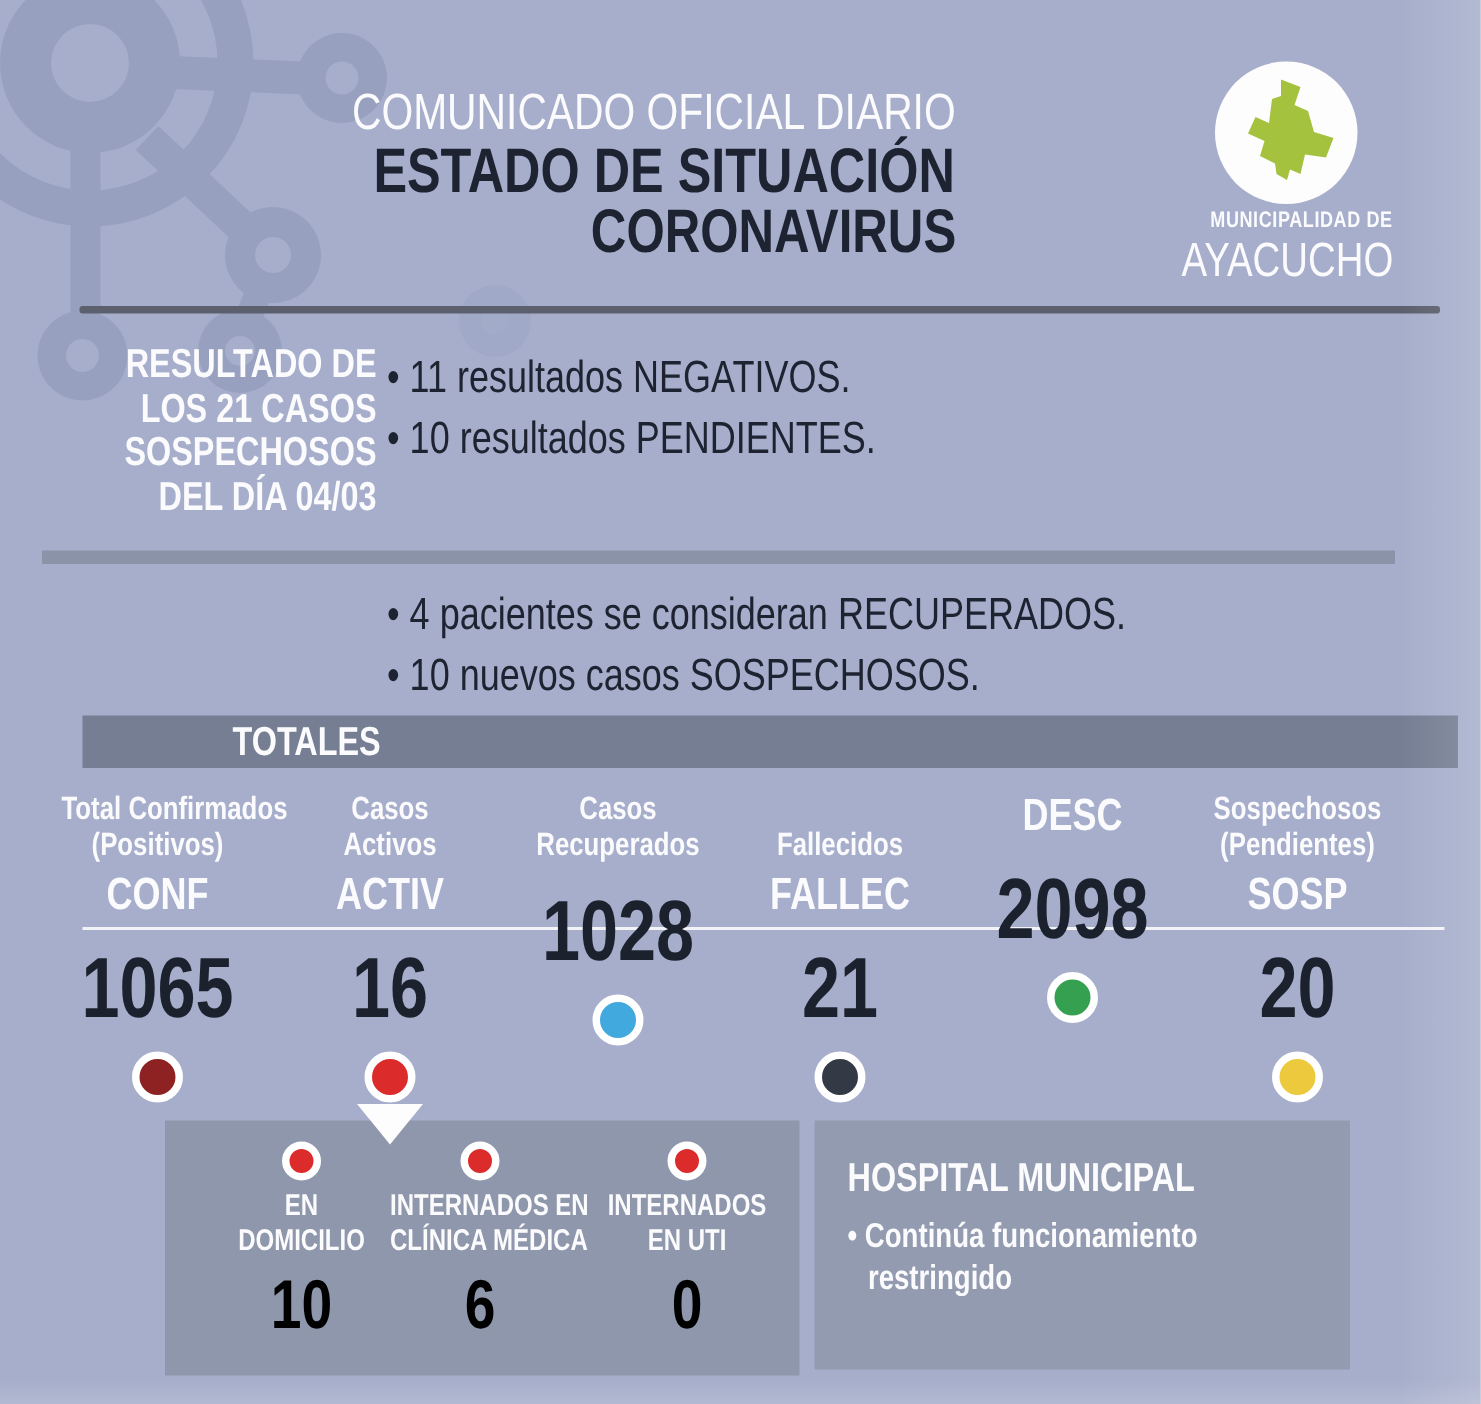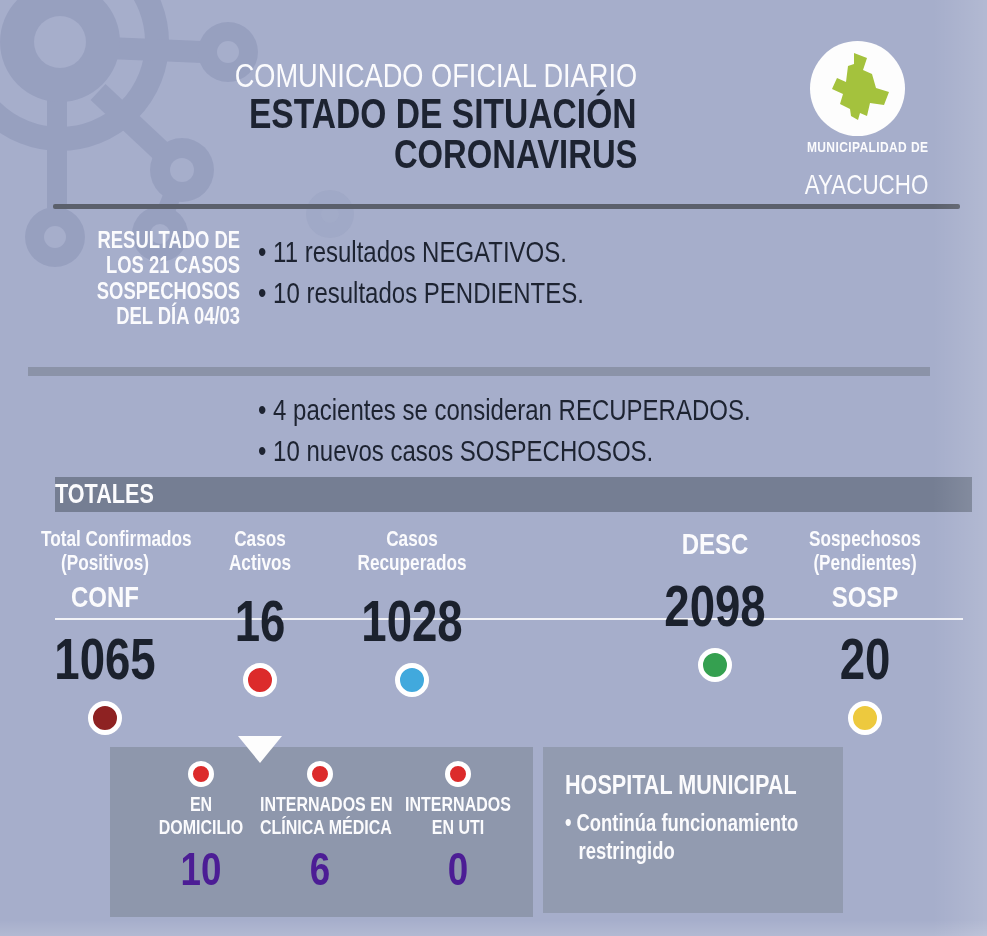--- a/index.html
+++ b/index.html
@@ -29,48 +29,48 @@
   .title2{position:absolute;right:350px;top:93px;font-size:42px;font-weight:700;white-space:nowrap;text-align:right;line-height:1.0;}
   .title3{position:absolute;right:350px;top:134px;font-size:41px;font-weight:700;white-space:nowrap;text-align:right;line-height:1.0;}
 
   .datebox{position:absolute;left:662px;top:58px;width:101px;height:120px;background:#7b8499;
     display:flex;flex-direction:column;align-items:center;justify-content:center;}
   .datebox div{font-size:30px;font-weight:700;line-height:1.02;color:#f3f4f7;}
 
   .logo-circle{position:absolute;left:810px;top:41px;width:95px;height:95px;background:#fdfdfd;border-radius:50%;}
   .logo-text{position:absolute;left:770px;top:139px;width:176px;text-align:right;}
   .logo-text .small{font-size:15px;font-weight:700;letter-spacing:.5px;line-height:1.1;}
-  .logo-text .big{font-size:28px;font-weight:400;line-height:1.05;margin-top:14px;}
-
-  .sec-label{position:absolute;left:0;width:240px;text-align:right;font-weight:700;font-size:23px;line-height:1.1;white-space:nowrap;}
+  .logo-text .big{font-size:32px;font-weight:400;line-height:1.05;margin-top:1px;}
+
+  .sec-label{position:absolute;left:0;width:240px;text-align:right;font-weight:700;font-size:27px;line-height:1.1;white-space:nowrap;padding-left:11px;}
   .sec-bullets{position:absolute;left:258px;font-weight:400;font-size:30px;line-height:1.38;white-space:nowrap;}
 
   .totales-bar{position:absolute;left:55px;top:477px;width:917px;height:35px;background:#757e93;
     display:flex;align-items:center;}
-  .totales-bar .t{font-size:27px;font-weight:700;white-space:nowrap;}
+  .totales-bar .t{font-size:27px;font-weight:700;padding-left:100px;white-space:nowrap;}
 
   .hairline{position:absolute;left:55px;top:618px;width:908px;height:2px;background:rgba(255,255,255,.85);}
 
   .col{position:absolute;top:523px;width:160px;text-align:center;}
   .col-names{height:53px;display:flex;flex-direction:column;justify-content:flex-end;
     font-size:21.5px;font-weight:700;line-height:1.15;color:#fbfbfd;white-space:nowrap;}
   .col-abbr{margin-top:4px;font-size:30px;font-weight:700;color:#fbfbfd;white-space:nowrap;}
   .col-value{margin-top:17px;font-size:57px;font-weight:700;line-height:1;color:#1b212d;white-space:nowrap;}
   .dot{display:block;width:24px;height:24px;border-radius:50%;border:5px solid #fff;margin:13px auto 0;}
 
   .pointer-tri{position:absolute;left:238px;top:736px;width:0;height:0;z-index:5;
     border-left:22px solid transparent;border-right:22px solid transparent;border-top:27px solid #fdfdfd;}
 
   .panel-left{position:absolute;left:110px;top:747px;width:423px;height:170px;background:#8e97ac;}
   .sub{position:absolute;top:0;width:150px;text-align:center;}
   .sub .dot{width:16px;height:16px;border-width:5px;margin:14px auto 0;}
   .sub-labels{margin-top:6px;font-size:20px;font-weight:700;line-height:1.15;color:#fbfbfd;white-space:nowrap;}
-  .sub-value{margin-top:7px;font-size:46px;font-weight:700;line-height:1;color:#4c1d95;}
-
-  .panel-right{position:absolute;left:543px;top:747px;width:300px;height:166px;background:#929bb0;
+  .sub-value{margin-top:7px;font-size:46px;font-weight:700;line-height:1;color:#000000;}
+
+  .panel-right{position:absolute;left:543px;top:747px;width:357px;height:166px;background:#929bb0;
     box-sizing:border-box;padding:24px 0 0 22px;}
   .hosp-title{font-size:27px;font-weight:700;line-height:1.1;white-space:nowrap;}
   .hosp-note{margin-top:8px;font-size:23px;font-weight:700;line-height:1.22;white-space:nowrap;}
   .hosp-note .cont{padding-left:17px;}
 </style>
 </head>
 <body>
 
 <div class="canvas">
 
@@ -175,39 +175,57 @@
     <span class="dot" style="background-color: rgb(142, 34, 34);"></span>
   </div>
 
   <div class="col" style="left:180px;">
     <div class="col-names">
         <span class="cx cx-c">
       <span style="display:block">Casos</span>
       <span style="display:block">Activos</span>
         </span>
       </div>
+    <div class="col-abbr">
+        <span class="cx cx-c">ACTIV</span>
+      </div>
     <div class="col-value">
         <span class="cx cx-c">16</span>
       </div>
     <span class="dot" style="background-color: rgb(220, 43, 43);"></span>
   </div>
 
   <div class="col" style="left:332px;">
     <div class="col-names">
         <span class="cx cx-c">
       <span style="display:block">Casos</span>
       <span style="display:block">Recuperados</span>
         </span>
       </div>
     <div class="col-value">
         <span class="cx cx-c">1028</span>
       </div>
     <span class="dot" style="background-color: rgb(65, 169, 221);"></span>
   </div>
 
+  <div class="col" style="left:480px;">
+    <div class="col-names">
+        <span class="cx cx-c">
+      <span style="display:block">Fallecidos</span>
+      <span style="display:block"></span>
+        </span>
+      </div>
+    <div class="col-abbr">
+        <span class="cx cx-c">FALLEC</span>
+      </div>
+    <div class="col-value">
+        <span class="cx cx-c">21</span>
+      </div>
+    <span class="dot" style="background-color: rgb(51, 58, 70);"></span>
+  </div>
 
   <div class="col" style="left:635px;">
     <div class="col-abbr">
         <span class="cx cx-c">DESC</span>
       </div>
     <div class="col-value">
         <span class="cx cx-c">2098</span>
       </div>
     <span class="dot" style="background-color: rgb(53, 160, 80);"></span>
   </div>

